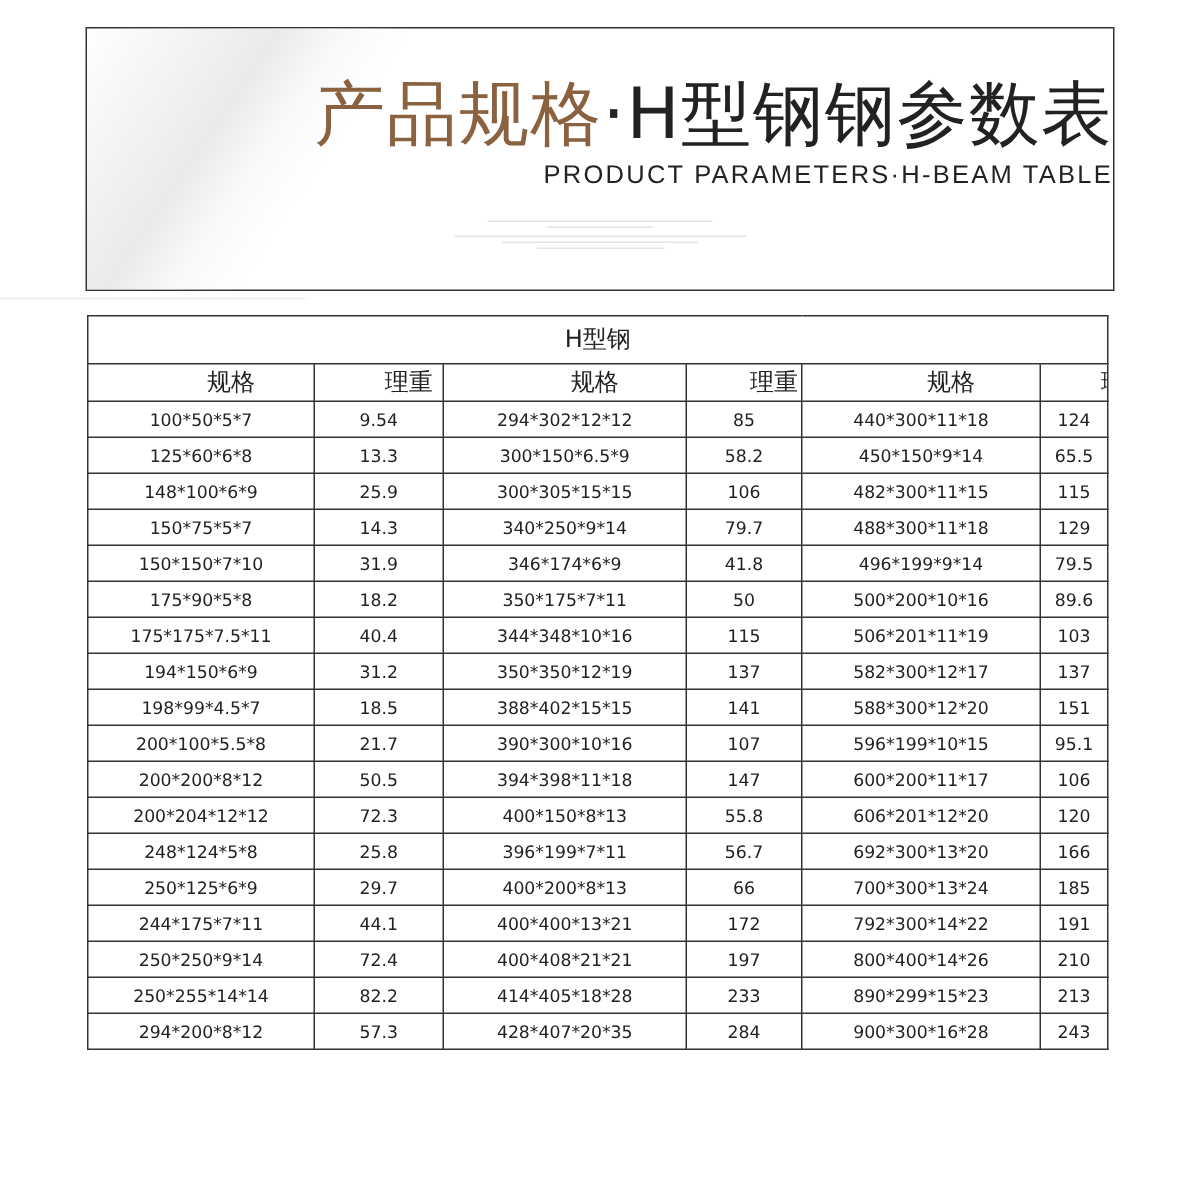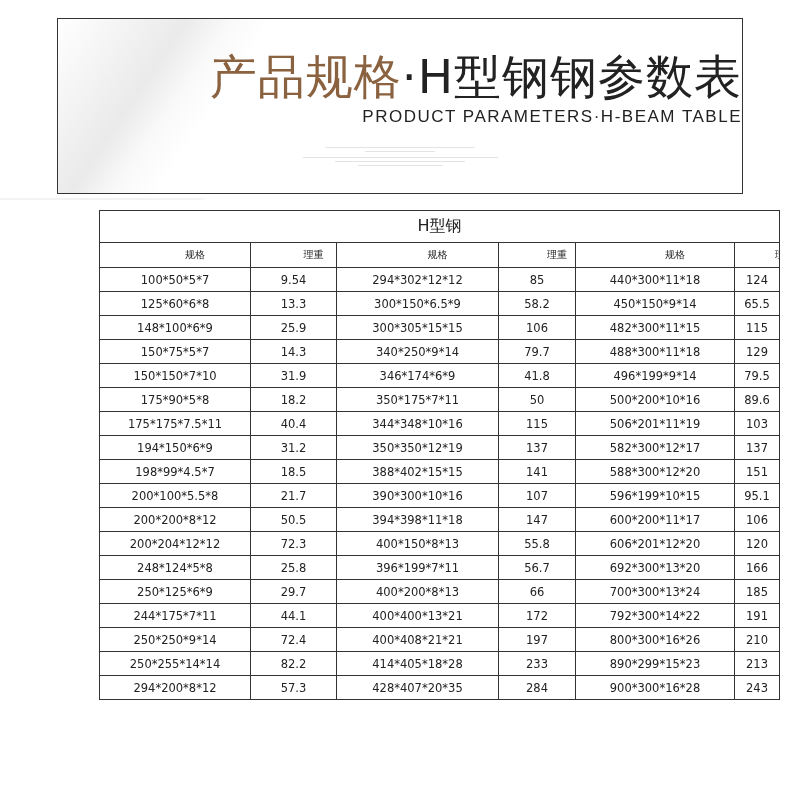--- a/index.html
+++ b/index.html
@@ -86,37 +86,36 @@
       top: 210px;
       width: 680px;
     }
     table.spec {
       border-collapse: collapse;
       width: 680px;
       table-layout: fixed;
       font-family: "DejaVu Sans", sans-serif;
       font-size: 11.5px;
       color: #222;
-      margin-left: 41px;
     }
     table.spec td, table.spec th {
       border: 1.5px solid #333;
       text-align: center;
       padding: 0;
       font-weight: 400;
       overflow: hidden;
       white-space: nowrap;
     }
     table.spec th.caption-cell {
       height: 31px;
       font-size: 16px;
     }
     table.spec th.colhead {
       height: 24px;
-      font-size: 10px;
+      font-size: 16px;
       padding-left: 40px;
     }
     table.spec td {
       height: 23px;
     }
     col.c-spec1 { width: 151px; }
     col.c-w1 { width: 86px; }
     col.c-spec2 { width: 162px; }
     col.c-w2 { width: 77px; }
     col.c-spec3 { width: 159px; }
@@ -283,21 +282,21 @@
           <td>400*400*13*21</td>
           <td>172</td>
           <td>792*300*14*22</td>
           <td>191</td>
         </tr>
         <tr>
           <td>250*250*9*14</td>
           <td>72.4</td>
           <td>400*408*21*21</td>
           <td>197</td>
-          <td>800*300*16*26</td>
+          <td>800*400*14*26</td>
           <td>210</td>
         </tr>
         <tr>
           <td>250*255*14*14</td>
           <td>82.2</td>
           <td>414*405*18*28</td>
           <td>233</td>
           <td>890*299*15*23</td>
           <td>213</td>
         </tr>

